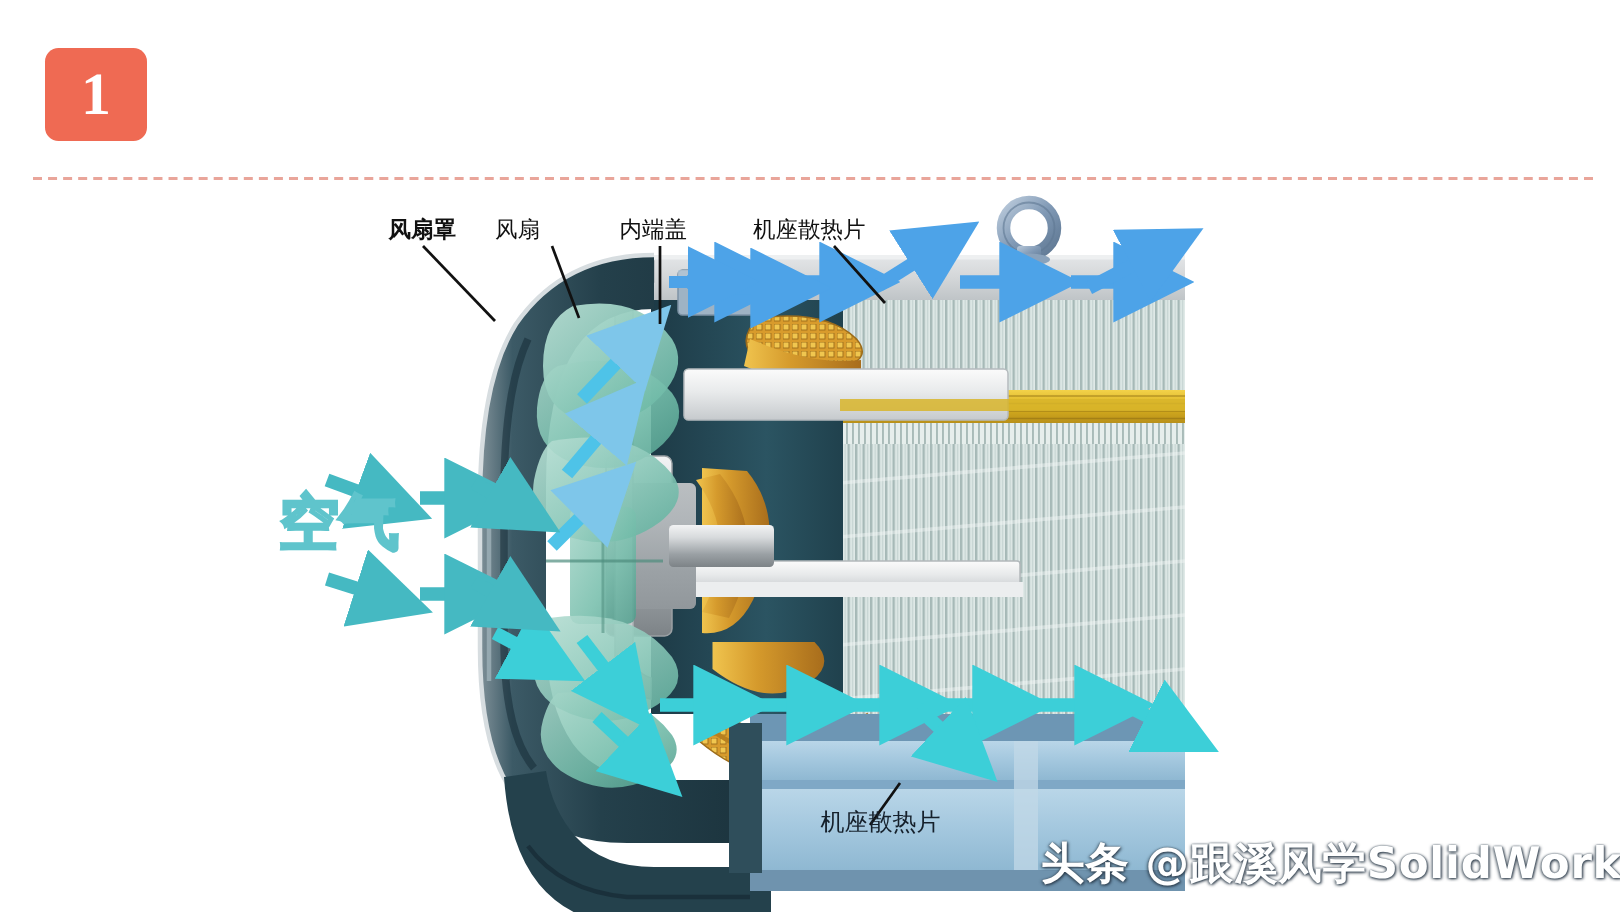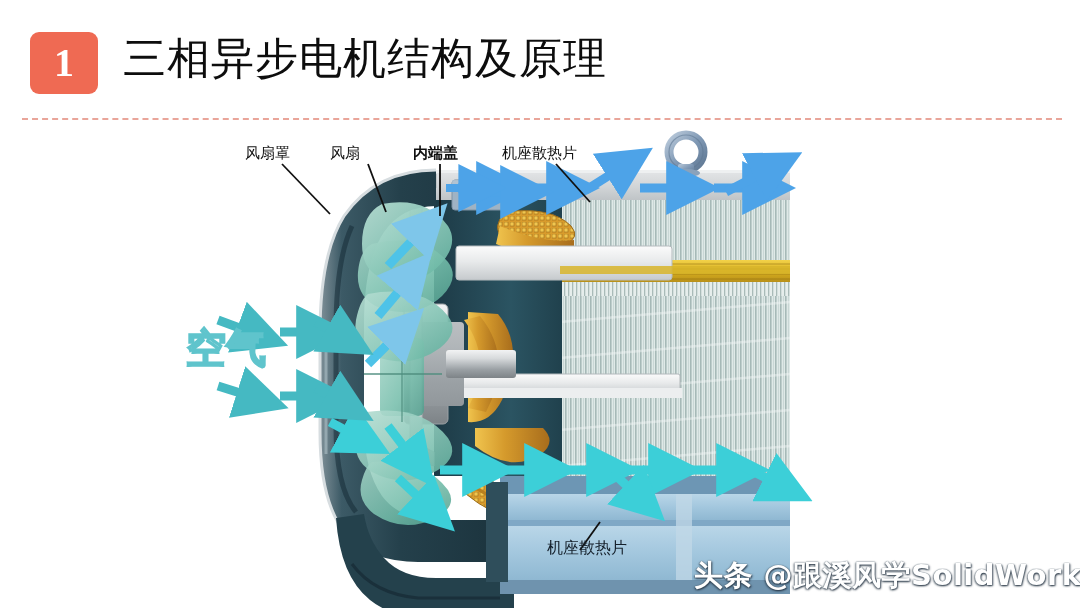--- a/index.html
+++ b/index.html
@@ -32,23 +32,23 @@
   }
 
   
   #figure{position:absolute;left:0;top:126px;width:1080px;height:482px;}
   #fig-svg{position:absolute;left:0;top:0;}
 
   .callout{
     position:absolute;font-size:15px;color:#111;white-space:nowrap;
     font-family:"DejaVu Sans","Liberation Sans",sans-serif;
   }
-  #lbl-fancover{left:245px;top:18px;}
+  #lbl-fancover{left:259px;top:18px;font-weight:bold;}
   #lbl-fan     {left:330px;top:18px;}
-  #lbl-endcap  {left:413px;top:18px;font-weight:bold;}
+  #lbl-endcap  {left:413px;top:18px;}
   #lbl-fins-top{left:502px;top:18px;}
   #lbl-fins-bot{
     left:547px;top:412px;font-size:16px;color:#15202b;
   }
 
   #watermark{
     position:absolute;left:694px;top:556px;
     font-size:29px;font-weight:bold;color:#ffffff;
     text-shadow:0 0 1px #4a5b68,1px 1px 2px rgba(30,45,60,.85),
                 -1px 1px 2px rgba(30,45,60,.55);
@@ -58,21 +58,20 @@
 </style>
 </head>
 <body>
 
 <div id="slide">
 
   <div id="header">
     <div id="num-badge">
       <span>1</span>
     </div>
-    <div id="slide-title">三相异步电机结构及原理</div>
     <div id="divider"></div>
   </div>
 
   <div id="figure">
 
     <svg id="fig-svg" width="1080" height="482" viewBox="0 0 1080 482">
       <defs>
         <linearGradient id="gFrame" x1="0" y1="0" x2="0" y2="1">
           <stop offset="0%" stop-color="#e4e6e8"></stop>
           <stop offset="55%" stop-color="#d2d5d7"></stop>

